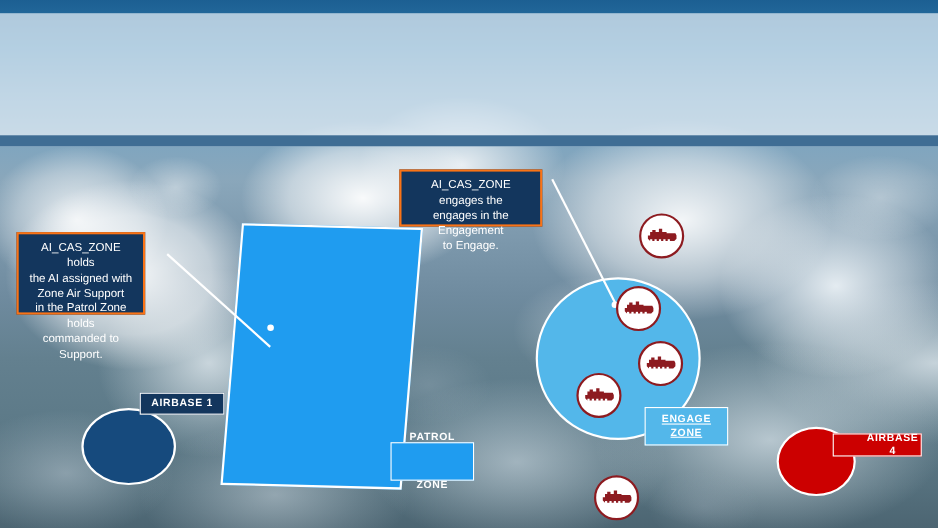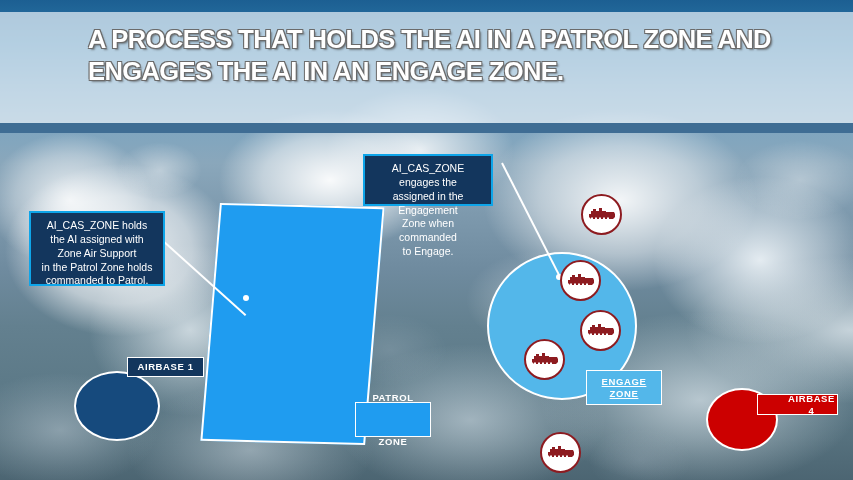--- a/index.html
+++ b/index.html
@@ -159,31 +159,31 @@
     width: 6px;
     height: 6px;
     border-radius: 50%;
     background: #ffffff;
   }
 
   
   .callout {
     position: absolute;
     background: #13365d;
-    border: 2px solid #0ea5e9;
+    border: 2px solid #f97316;
     box-sizing: border-box;
     color: #ffffff;
     text-align: center;
     line-height: 1.32;
     padding: 6px 8px;
   }
   .callout-1 {
-    left: 29px;
+    left: 15px;
     top: 211px;
-    width: 136px;
+    width: 117px;
     height: 75px;
     font-size: 10.5px;
   }
   .callout-2 {
     left: 363px;
     top: 154px;
     width: 130px;
     height: 52px;
     font-size: 10.5px;
   }
@@ -266,47 +266,45 @@
 
 <div id="slide">
 
   <div class="sky-base"></div>
   <div class="clouds"></div>
   <div class="clouds2"></div>
 
   <div class="header-wrap">
     <div class="header-overlay"></div>
     <div class="header-strip"></div>
-    <div class="title">A PROCESS THAT HOLDS THE AI IN A PATROL ZONE AND ENGAGES THE AI IN AN ENGAGE ZONE.</div>
   </div>
 
   <div class="patrol-zone"></div>
 
   <div class="engage-zone"></div>
 
   <div class="airbase-circle airbase-blue"></div>
   <div class="airbase-circle airbase-red"></div>
 
   <div class="leader" style="left:152px; top:230px; width:126px; transform:rotate(42deg);"></div>
   <div class="leader-dot" style="left:243px; top:295px;"></div>
   <div class="leader" style="left:502px; top:162px; width:130px; transform:rotate(63deg);"></div>
   <div class="leader-dot" style="left:556px; top:274px;"></div>
 
   <div class="callout callout-1">
     <p>AI_CAS_ZONE holds</p>
     <p>the AI assigned with</p>
     <p>Zone Air Support</p>
     <p>in the Patrol Zone holds</p>
-    <p>commanded to Patrol.</p>
+    <p>commanded to Support.</p>
   </div>
 
   <div class="callout callout-2">
     <p>AI_CAS_ZONE engages the</p>
-    <p>assigned in the Engagement</p>
-    <p>Zone when commanded</p>
+    <p>engages in the Engagement</p>
     <p>to Engage.</p>
   </div>
 
   <div class="label-box label-airbase1">
     <span>AIRBASE 1</span>
   </div>
   <div class="label-box label-airbase4">
     <span>AIRBASE 4</span>
   </div>
   <div class="label-box label-patrol">

